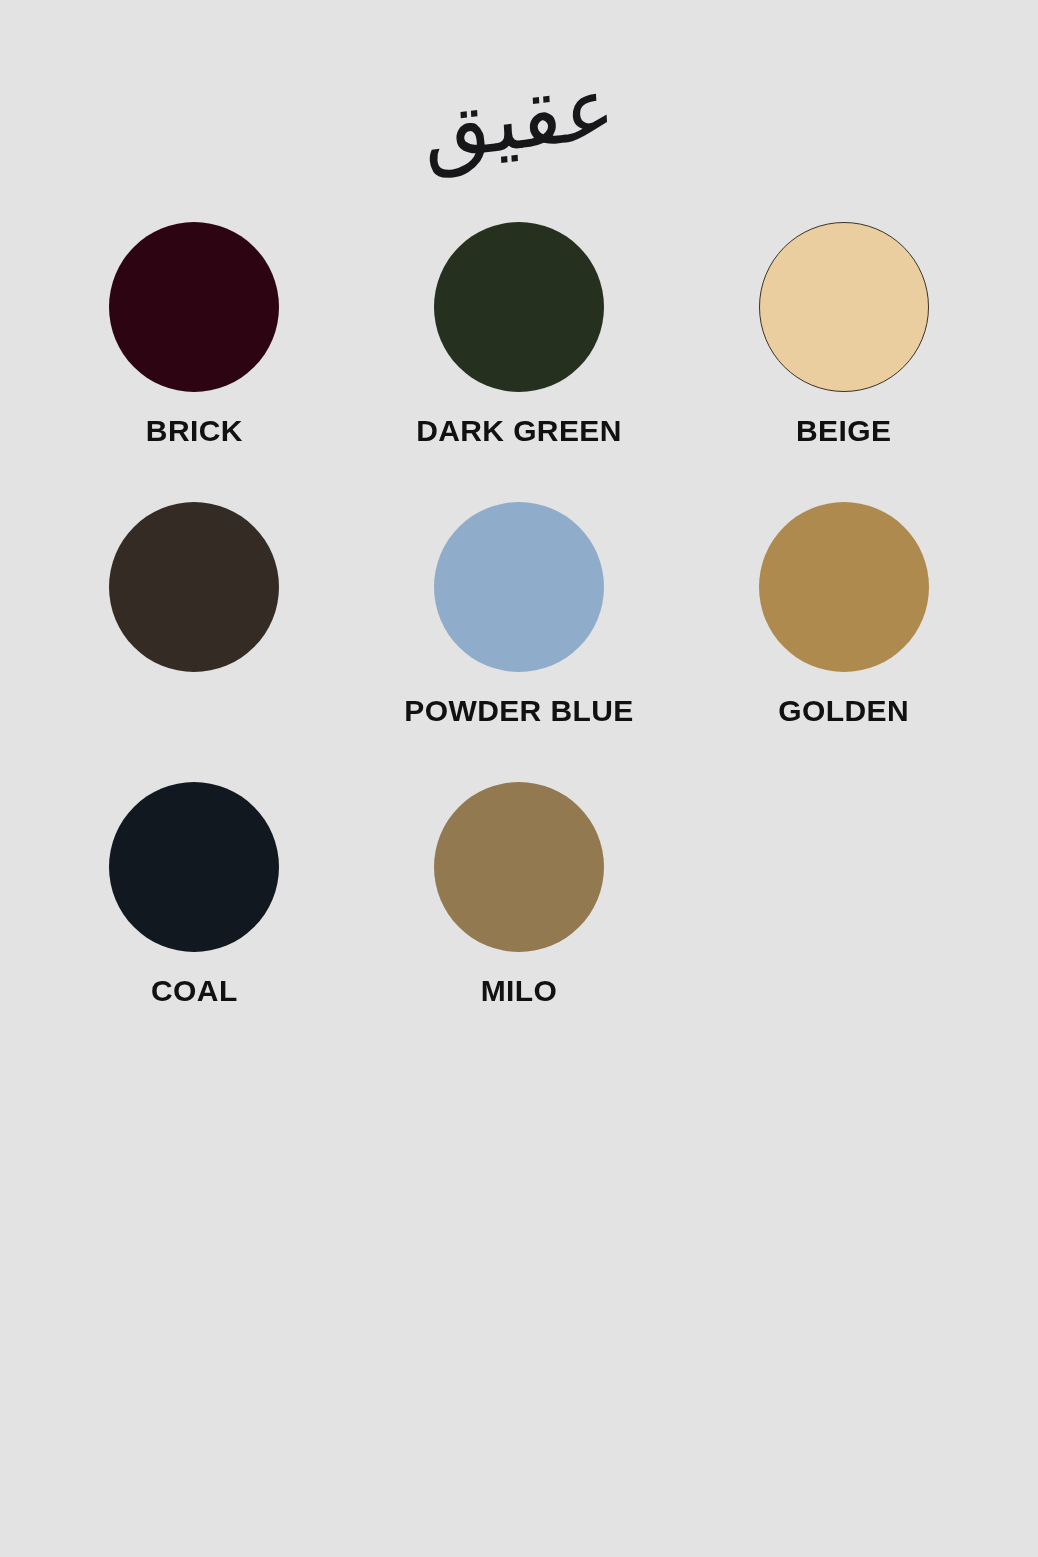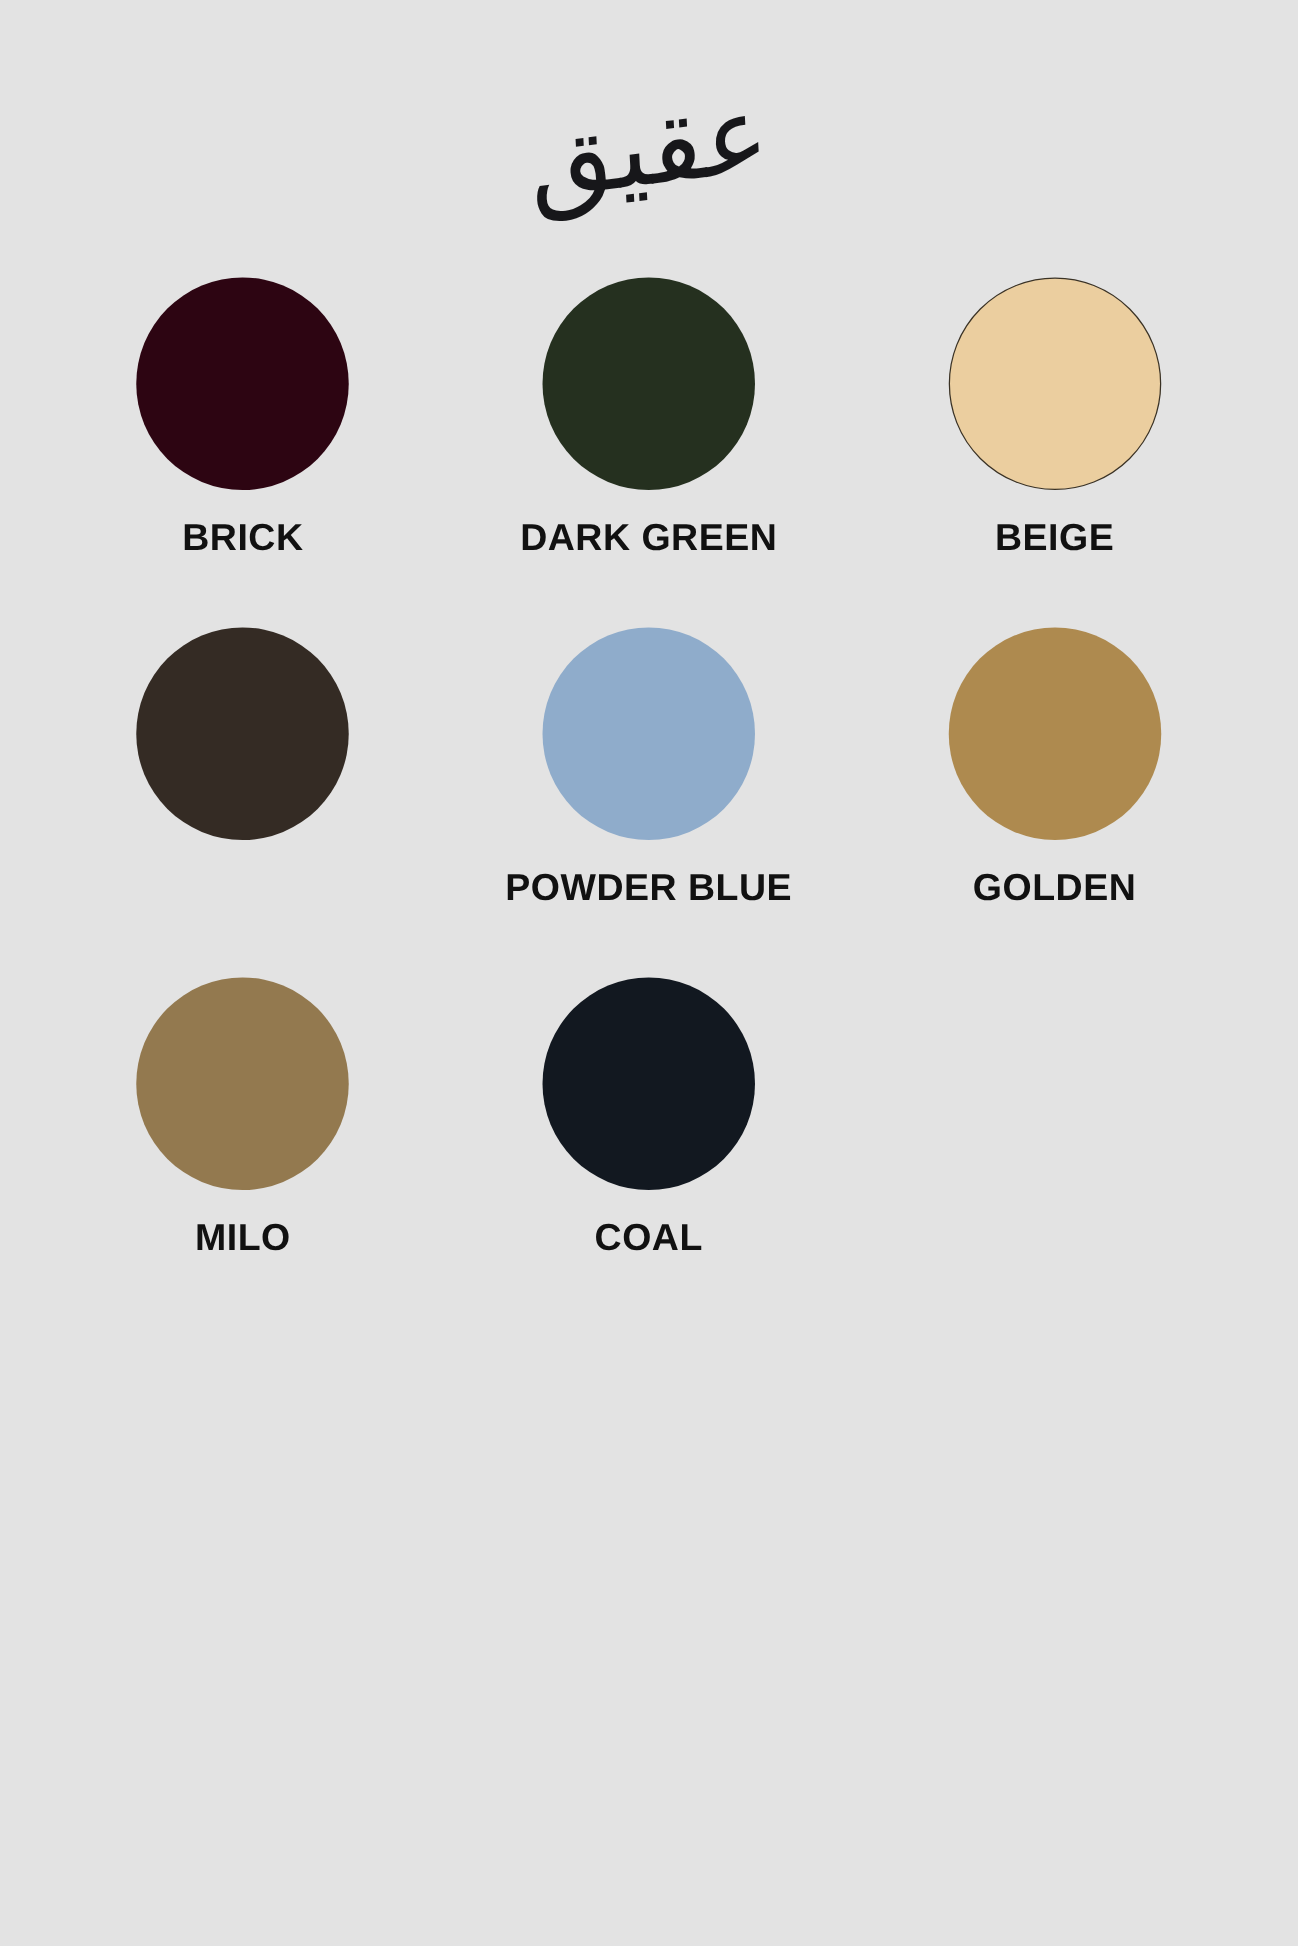--- a/index.html
+++ b/index.html
@@ -117,23 +117,23 @@
       </div>
       <div class="swatch-cell">
         <div class="swatch-dot" style="background: rgb(143, 172, 203);"></div>
         <div class="swatch-label">POWDER BLUE</div>
       </div>
       <div class="swatch-cell">
         <div class="swatch-dot" style="background: rgb(174, 138, 79);"></div>
         <div class="swatch-label">GOLDEN</div>
       </div>
       <div class="swatch-cell">
+        <div class="swatch-dot" style="background: rgb(18, 24, 32);"></div>
+        <div class="swatch-label">COAL</div>
+      </div>
+      <div class="swatch-cell">
         <div class="swatch-dot" style="background: rgb(147, 121, 79);"></div>
         <div class="swatch-label">MILO</div>
-      </div>
-      <div class="swatch-cell">
-        <div class="swatch-dot" style="background: rgb(18, 24, 32);"></div>
-        <div class="swatch-label">COAL</div>
       </div>
     </div>
 
   <div class="spacer-bottom"></div>
 </div>
 
 </body></html>

